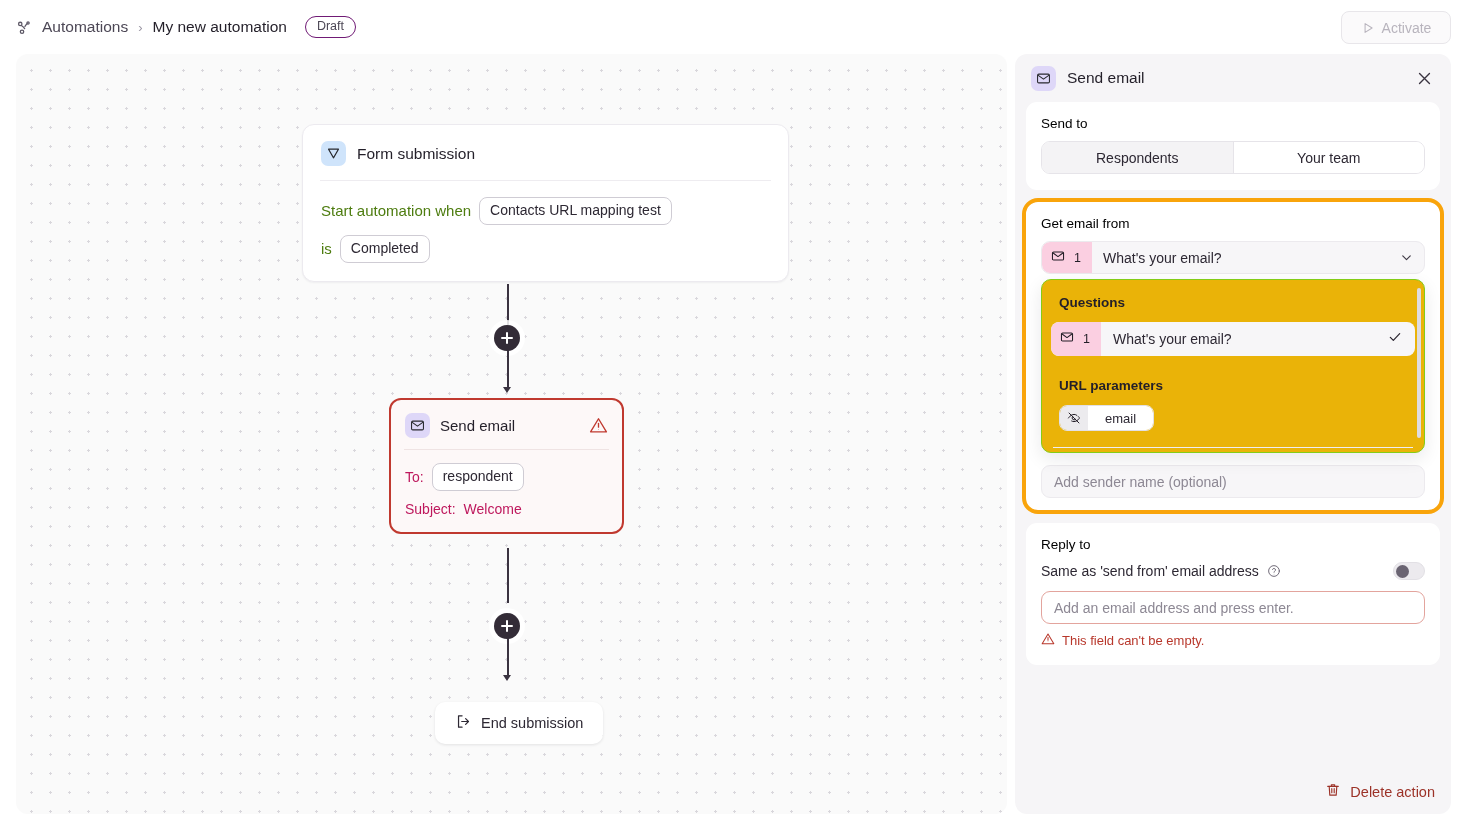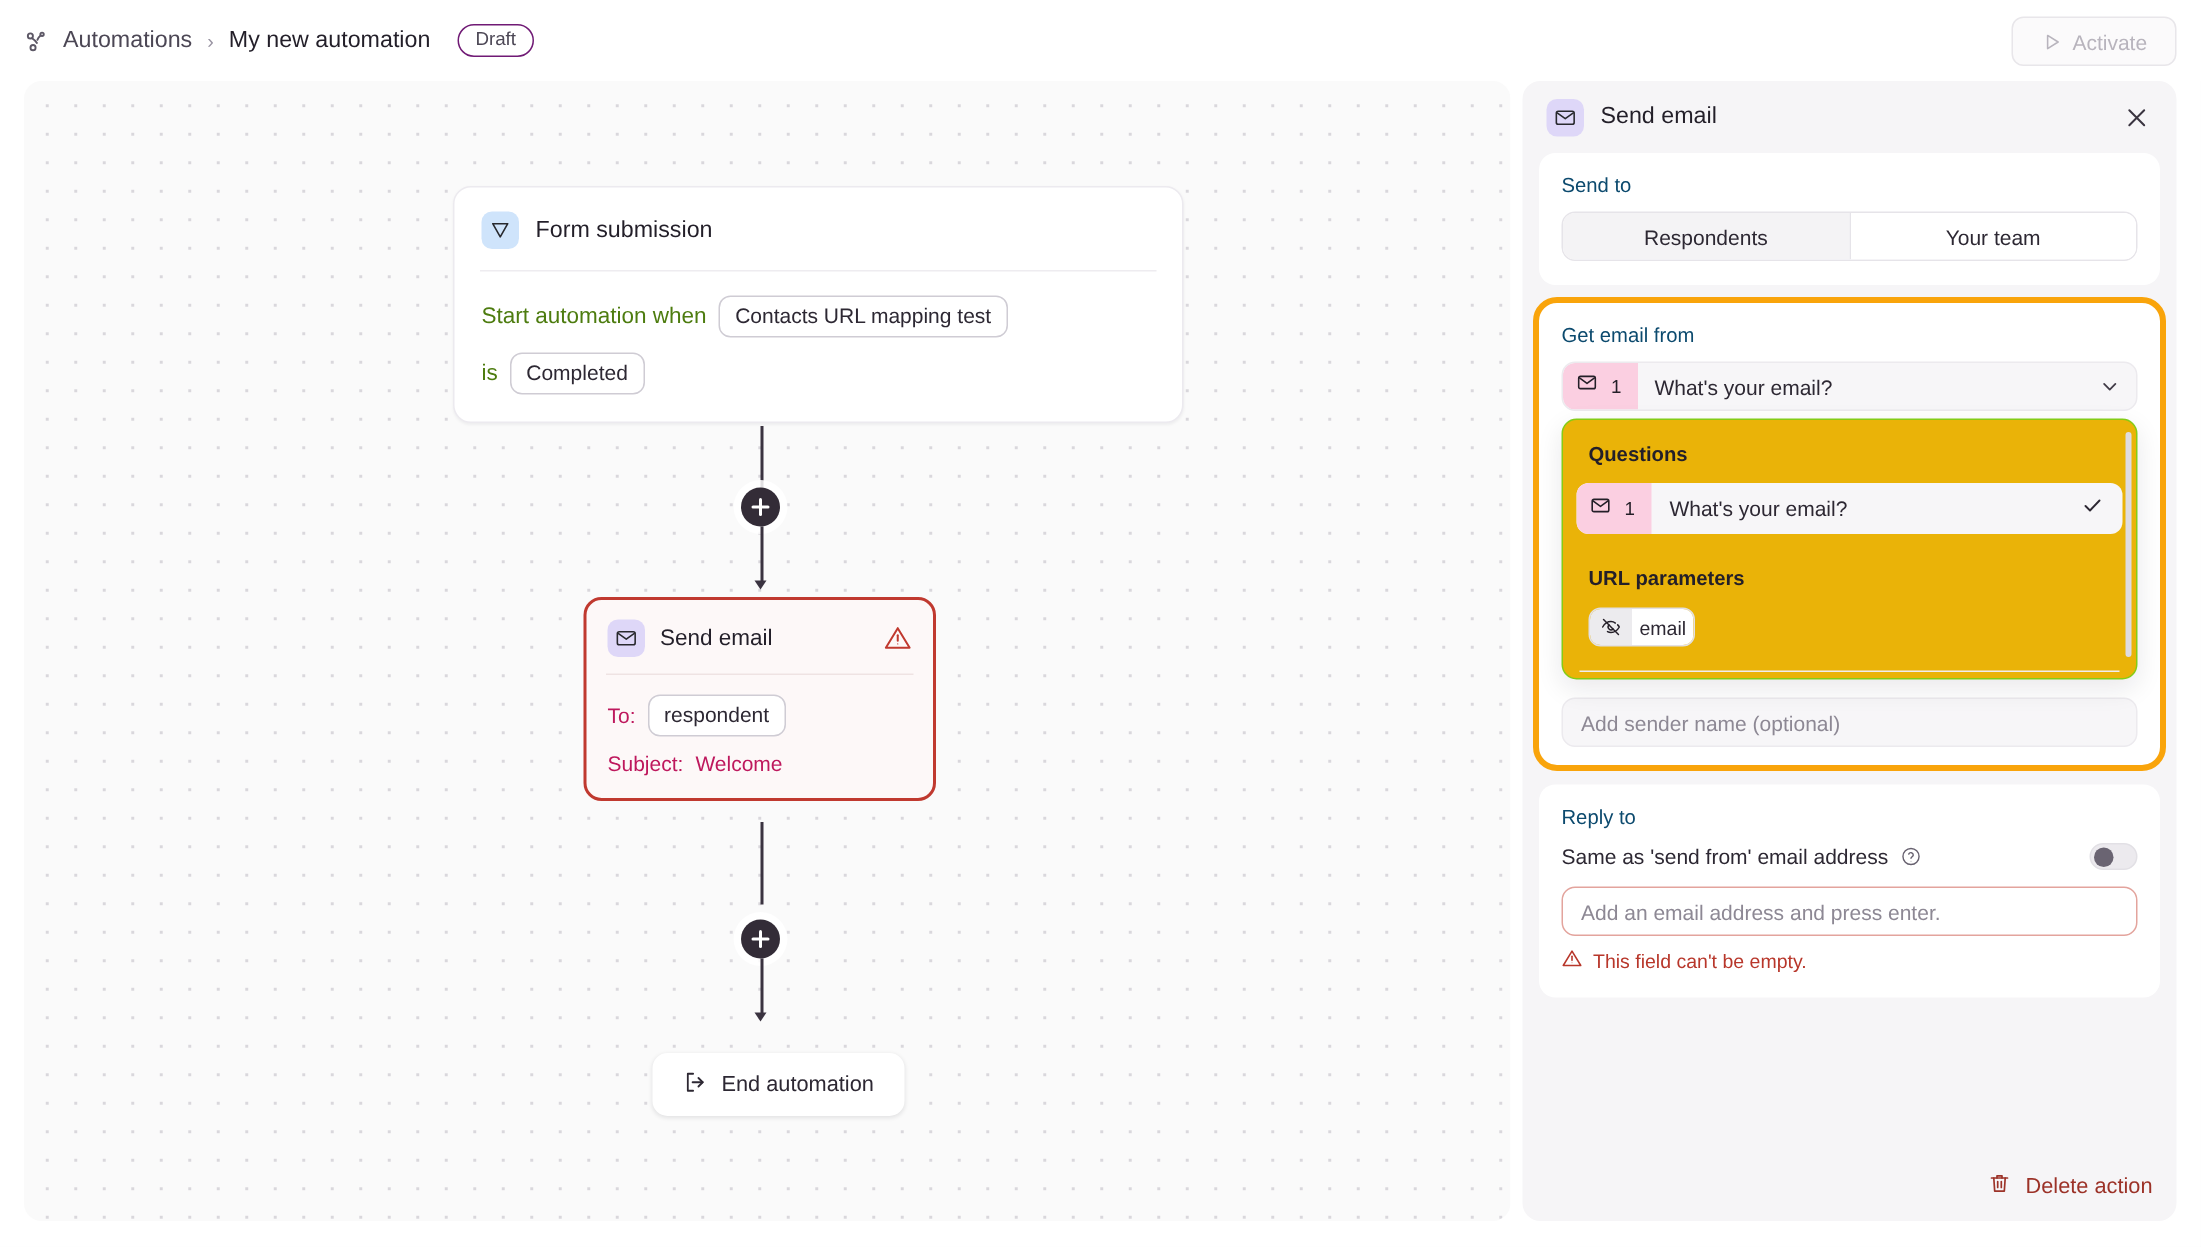--- a/index.html
+++ b/index.html
@@ -149,21 +149,21 @@
   .panel-title { font-size: 15.5px; color: #231f29; }
   .close-x { margin-left: auto; width: 26px; height: 26px; display: flex; align-items: center; justify-content: center; cursor: pointer; color: #3a3440; }
 
   .card {
     background: #fff;
     border-radius: 11px;
     margin: 0 11px 12px;
     padding: 14px 15px 16px;
     position: relative;
   }
-  .card-label { font-size: 13.5px; color: #0c4a6e; margin-bottom: 10px; }
+  .card-label { font-size: 13.5px; color: #000000; margin-bottom: 10px; }
 
   .seg {
     display: flex;
     border: 1px solid #e6e4e9;
     border-radius: 9px;
     overflow: hidden;
     height: 33px;
   }
   .seg div {
     flex: 1; display: flex; align-items: center; justify-content: center;
@@ -225,21 +225,21 @@
   .dd-item-text { font-size: 14px; color: #2d2833; margin-left: 12px; flex: 1; }
   .dd-divider { height: 1px; background: #efedf1; margin: 14px 2px 0; }
   .urlparam {
     display: inline-flex; align-items: stretch;
     border: 1px solid #e2e0e5;
     border-radius: 8px;
     overflow: hidden;
     height: 26px;
   }
   .urlparam .eye { background: #ecebee; display: flex; align-items: center; padding: 0 7px; }
-  .urlparam .pname { background: #fff; display: flex; align-items: center; padding: 0 5px; font-size: 13px; color: #2d2833; }
+  .urlparam .pname { background: #fff; display: flex; align-items: center; padding: 0 17px; font-size: 13px; color: #2d2833; }
   .dd-add {
     display: flex; align-items: center; gap: 11px;
     padding: 12px 8px 12px;
     font-size: 14px; color: #4c4755;
     cursor: pointer;
   }
   .dd-scroll {
     position: absolute; right: 3px; top: 8px;
     width: 4px; height: 150px; border-radius: 3px;
     background: #dedce1;
@@ -376,21 +376,21 @@
   <div class="arrowhead" style="left:487px; top:621px;"></div>
 
   <div class="endbtn">
     <span>
       <svg width="17" height="17" viewBox="0 0 24 24" fill="none" stroke="#2d2833" stroke-width="1.7" stroke-linecap="round" stroke-linejoin="round">
           <path d="M10 4H5v16h5"></path>
           <path d="M15 8l4 4-4 4"></path>
           <path d="M19 12H9.5"></path>
         </svg>
     </span>
-    <span>End automation</span>
+    <span>End submission</span>
   </div>
 </div>
 
 <div class="panel">
 
   <div class="panel-head">
     <span class="icon-sq purple">
       <svg width="15" height="15" viewBox="0 0 24 24" fill="none" stroke="currentColor" stroke-width="1.7" stroke-linejoin="round">
           <rect x="2.5" y="5" width="19" height="14" rx="2"></rect>
           <path d="M3 6.5 12 13l9-6.5"></path>

